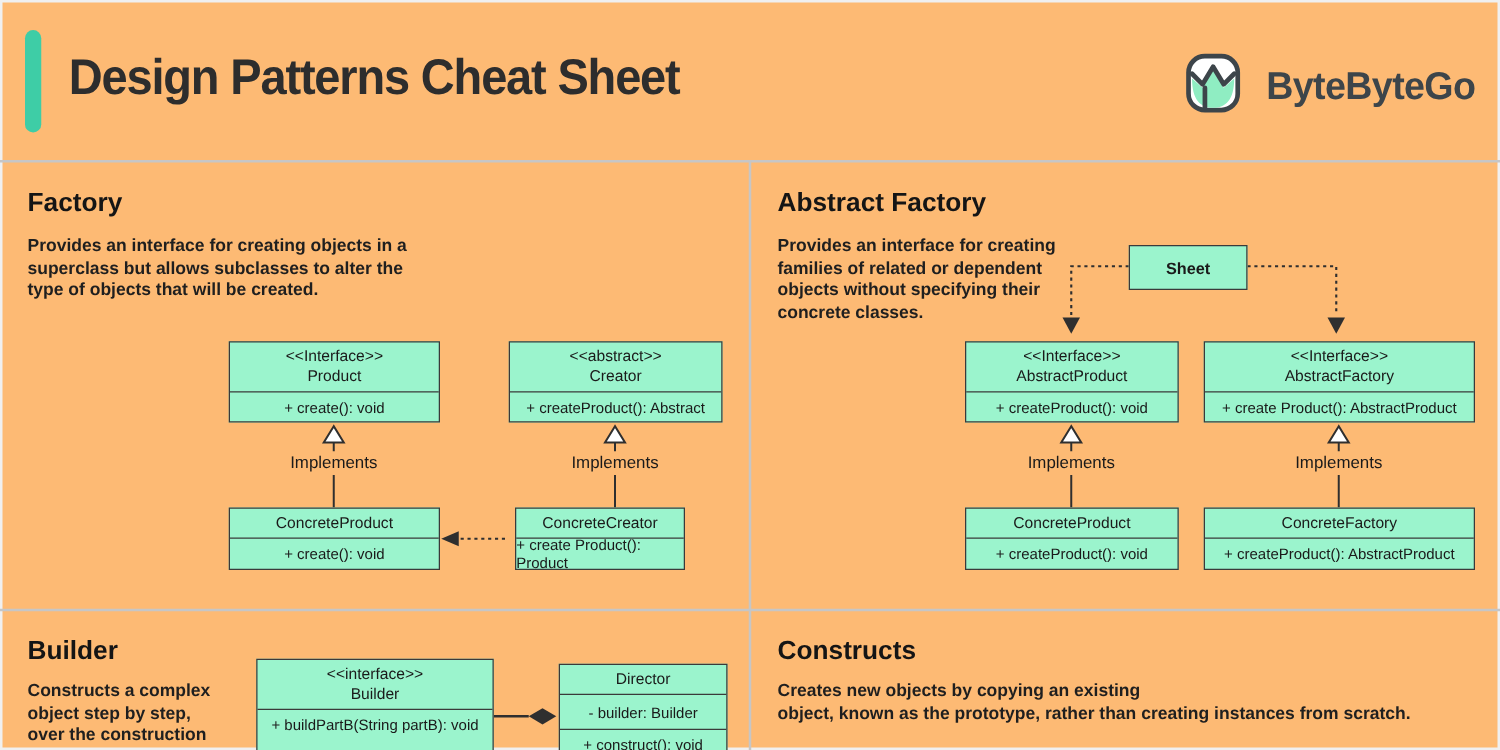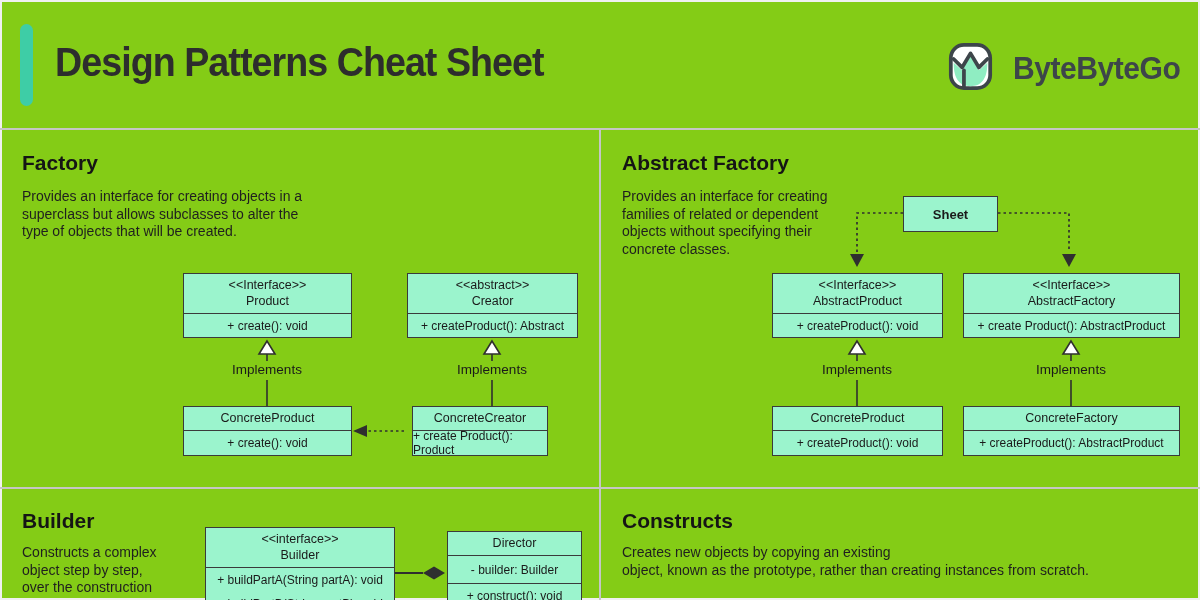--- a/index.html
+++ b/index.html
@@ -1,32 +1,32 @@
 <!DOCTYPE html>
 <html><head>
 <meta charset="utf-8">
 <style>
   * { margin:0; padding:0; box-sizing:border-box; }
   html,body { width:1200px; height:600px; overflow:hidden; background:#ffffff; }
   body { font-family:"Liberation Sans", sans-serif; color:#1a1a1a; position:relative; }
-  .canvas { position:absolute; inset:0; width:1200px; height:600px; background:#84cc16; box-shadow: inset 0 0 0 2px #f0f0f0; }
+  .canvas { position:absolute; inset:0; width:1200px; height:600px; background:#fdba74; box-shadow: inset 0 0 0 2px #f0f0f0; }
 
   
   .accent-bar { position:absolute; left:20px; top:24px; width:13px; height:82px; border-radius:7px; background:#3ECDA6; }
   .page-title { position:absolute; left:55px; top:40px; font-size:40px; font-weight:bold; color:#2d2d2d; letter-spacing:-1px; transform:scaleX(.94); transform-origin:left center; white-space:nowrap; }
   .brand { position:absolute; left:948px; top:42px; display:flex; align-items:center; gap:20px; }
   .brand-text { font-size:31px; font-weight:bold; color:#3d454a; letter-spacing:-0.5px; transform:scaleX(.97); transform-origin:left center; white-space:nowrap; }
 
   
   .hdiv { position:absolute; left:0; width:1200px; height:2px; background:#c6c6c6; }
   .vdiv { position:absolute; top:129px; left:599px; width:2px; height:471px; background:#c6c6c6; }
 
   
   .sec-title { position:absolute; font-size:21px; font-weight:bold; color:#151515; white-space:nowrap; }
-  .desc { position:absolute; font-size:14px; line-height:17.5px; color:#1f1f1f; }
+  .desc { position:absolute; font-size:14px; line-height:17.5px; color:#1f1f1f;font-weight:bold; }
   .desc div { white-space:nowrap; }
 
   
   .uml { position:absolute; background:#9BF4CD; border:1.5px solid #3a3a3a; z-index:2; }
   .uml .head { display:flex; flex-direction:column; align-items:center; justify-content:center; border-bottom:1.5px solid #3a3a3a; font-weight:normal; font-size:12.5px; line-height:15.5px; }
   .uml .head.h2 { height:40px; }
   .uml .head.h1 { height:24px; }
   .uml .row { display:flex; align-items:center; justify-content:center; font-size:12px; }
   .uml .sep { border-top:1.5px solid #3a3a3a; }
   .plain { display:flex; align-items:center; justify-content:center; font-weight:bold; font-size:13px; }
@@ -166,21 +166,20 @@
     <div>Constructs a complex</div>
     <div>object step by step,</div>
     <div>over the construction</div>
   </div>
 
   <div class="uml" style="left:205px; top:527px; width:190px; height:110px">
     <div class="head h2">
       <div>&lt;&lt;interface&gt;&gt;</div>
       <div>Builder</div>
     </div>
-    <div class="row" style="height:24px">+ buildPartA(String partA): void</div>
     <div class="row" style="height:24px">+ buildPartB(String partB): void</div>
   </div>
 
   <div class="uml" style="left:447px; top:531px; width:135px; height:95px">
     <div class="head h1">Director</div>
     <div class="row" style="height:27px">- builder: Builder</div>
     <div class="row sep" style="height:24px">+ construct(): void</div>
   </div>
 
   <div class="sec-title" style="left:622px; top:509px">Constructs</div>

